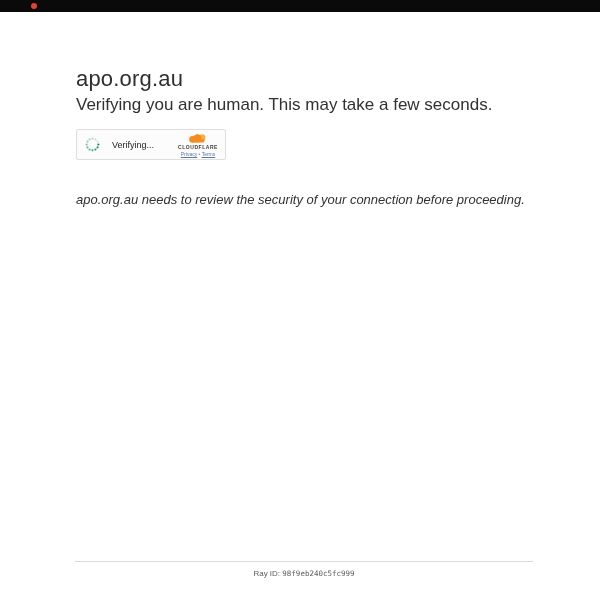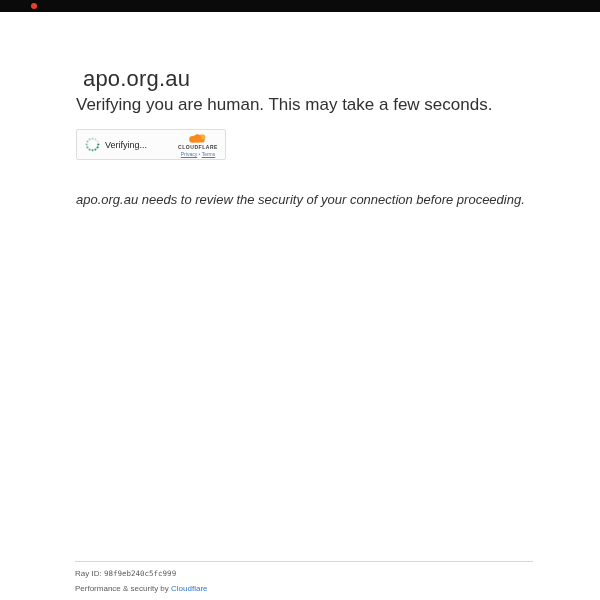--- a/index.html
+++ b/index.html
@@ -16,36 +16,35 @@
     background:var(--top_bar,#0a0a0a);
   }
   .record-dot {
     position:absolute; top:3px; left:31px; width:6px; height:6px;
     border-radius:50%; background:var(--record_red,#e8402f);
   }
   .page-title {
     position:absolute; top:66px; left:76px;
     font-size:22px; font-weight:400; color:#2f2f2f;
     letter-spacing:0.2px;
-    margin-left:7px;
   }
   .subtitle {
     position:absolute; top:95px; left:76px;
     font-size:17px; color:#313131;
   }
   .widget {
     position:absolute; top:129px; left:76px;
     width:150px; height:31px;
     background:#fcfcfd;
     border:1px solid #dedede;
     border-radius:2px;
     display:flex; align-items:center; justify-content:space-between;
     padding:0 7px 0 8px;
   }
-  .widget-left { display:flex; align-items:center; gap:5px; }
+  .widget-left { display:flex; align-items:center; gap:12px; }
   .spinner { width:15px; height:15px; display:block; }
   .spinner circle { fill:var(--spinner,#0b8a6d); }
   .verifying-text { font-size:9px; color:#232323; }
   .widget-right {
     display:flex; flex-direction:column; align-items:center;
     line-height:1; padding-top:1px;
   }
   .cloud-icon { width:26px; height:11px; display:block; }
   .brand {
     font-size:5px; font-weight:700; letter-spacing:0.55px;
@@ -55,21 +54,21 @@
     font-size:5px; color:#7d8da3; margin-top:2px; white-space:nowrap;
   }
   .widget-links a { color:#5c76a5; text-decoration:underline; cursor:pointer; }
   .description {
     position:absolute; top:192px; left:76px;
     font-size:13px; color:#313131; width:500px;font-style:italic;
   }
   .footer {
     position:absolute; top:561px; left:75px; width:458px;
     border-top:1px solid #d9d9d9;
-    text-align:left;
+    text-align:center;
   }
   .rayid {
     margin-top:7px; font-size:8px; color:#5b5b5b;
   }
   .rayid .mono { font-family:"DejaVu Sans Mono", monospace; font-size:7.5px; }
   .perf {
     margin-top:6px; font-size:8px; color:#5b5b5b;
   }
   .perf a { color:var(--link_blue,#3178c6); text-decoration:none; cursor:pointer; }
 </style>
@@ -119,17 +118,13 @@
   </div>
 
   <p class="description">apo.org.au needs to review the security of your connection before proceeding.</p>
 </main>
 
 <footer class="footer">
   <div class="rayid">
     <span>Ray ID:</span>
     <span class="mono">98f9eb240c5fc999</span>
   </div>
-  <div class="perf">
-    <span>Performance &amp; security by</span>
-    <a>Cloudflare</a>
-  </div>
 </footer>
 
 </body></html>

